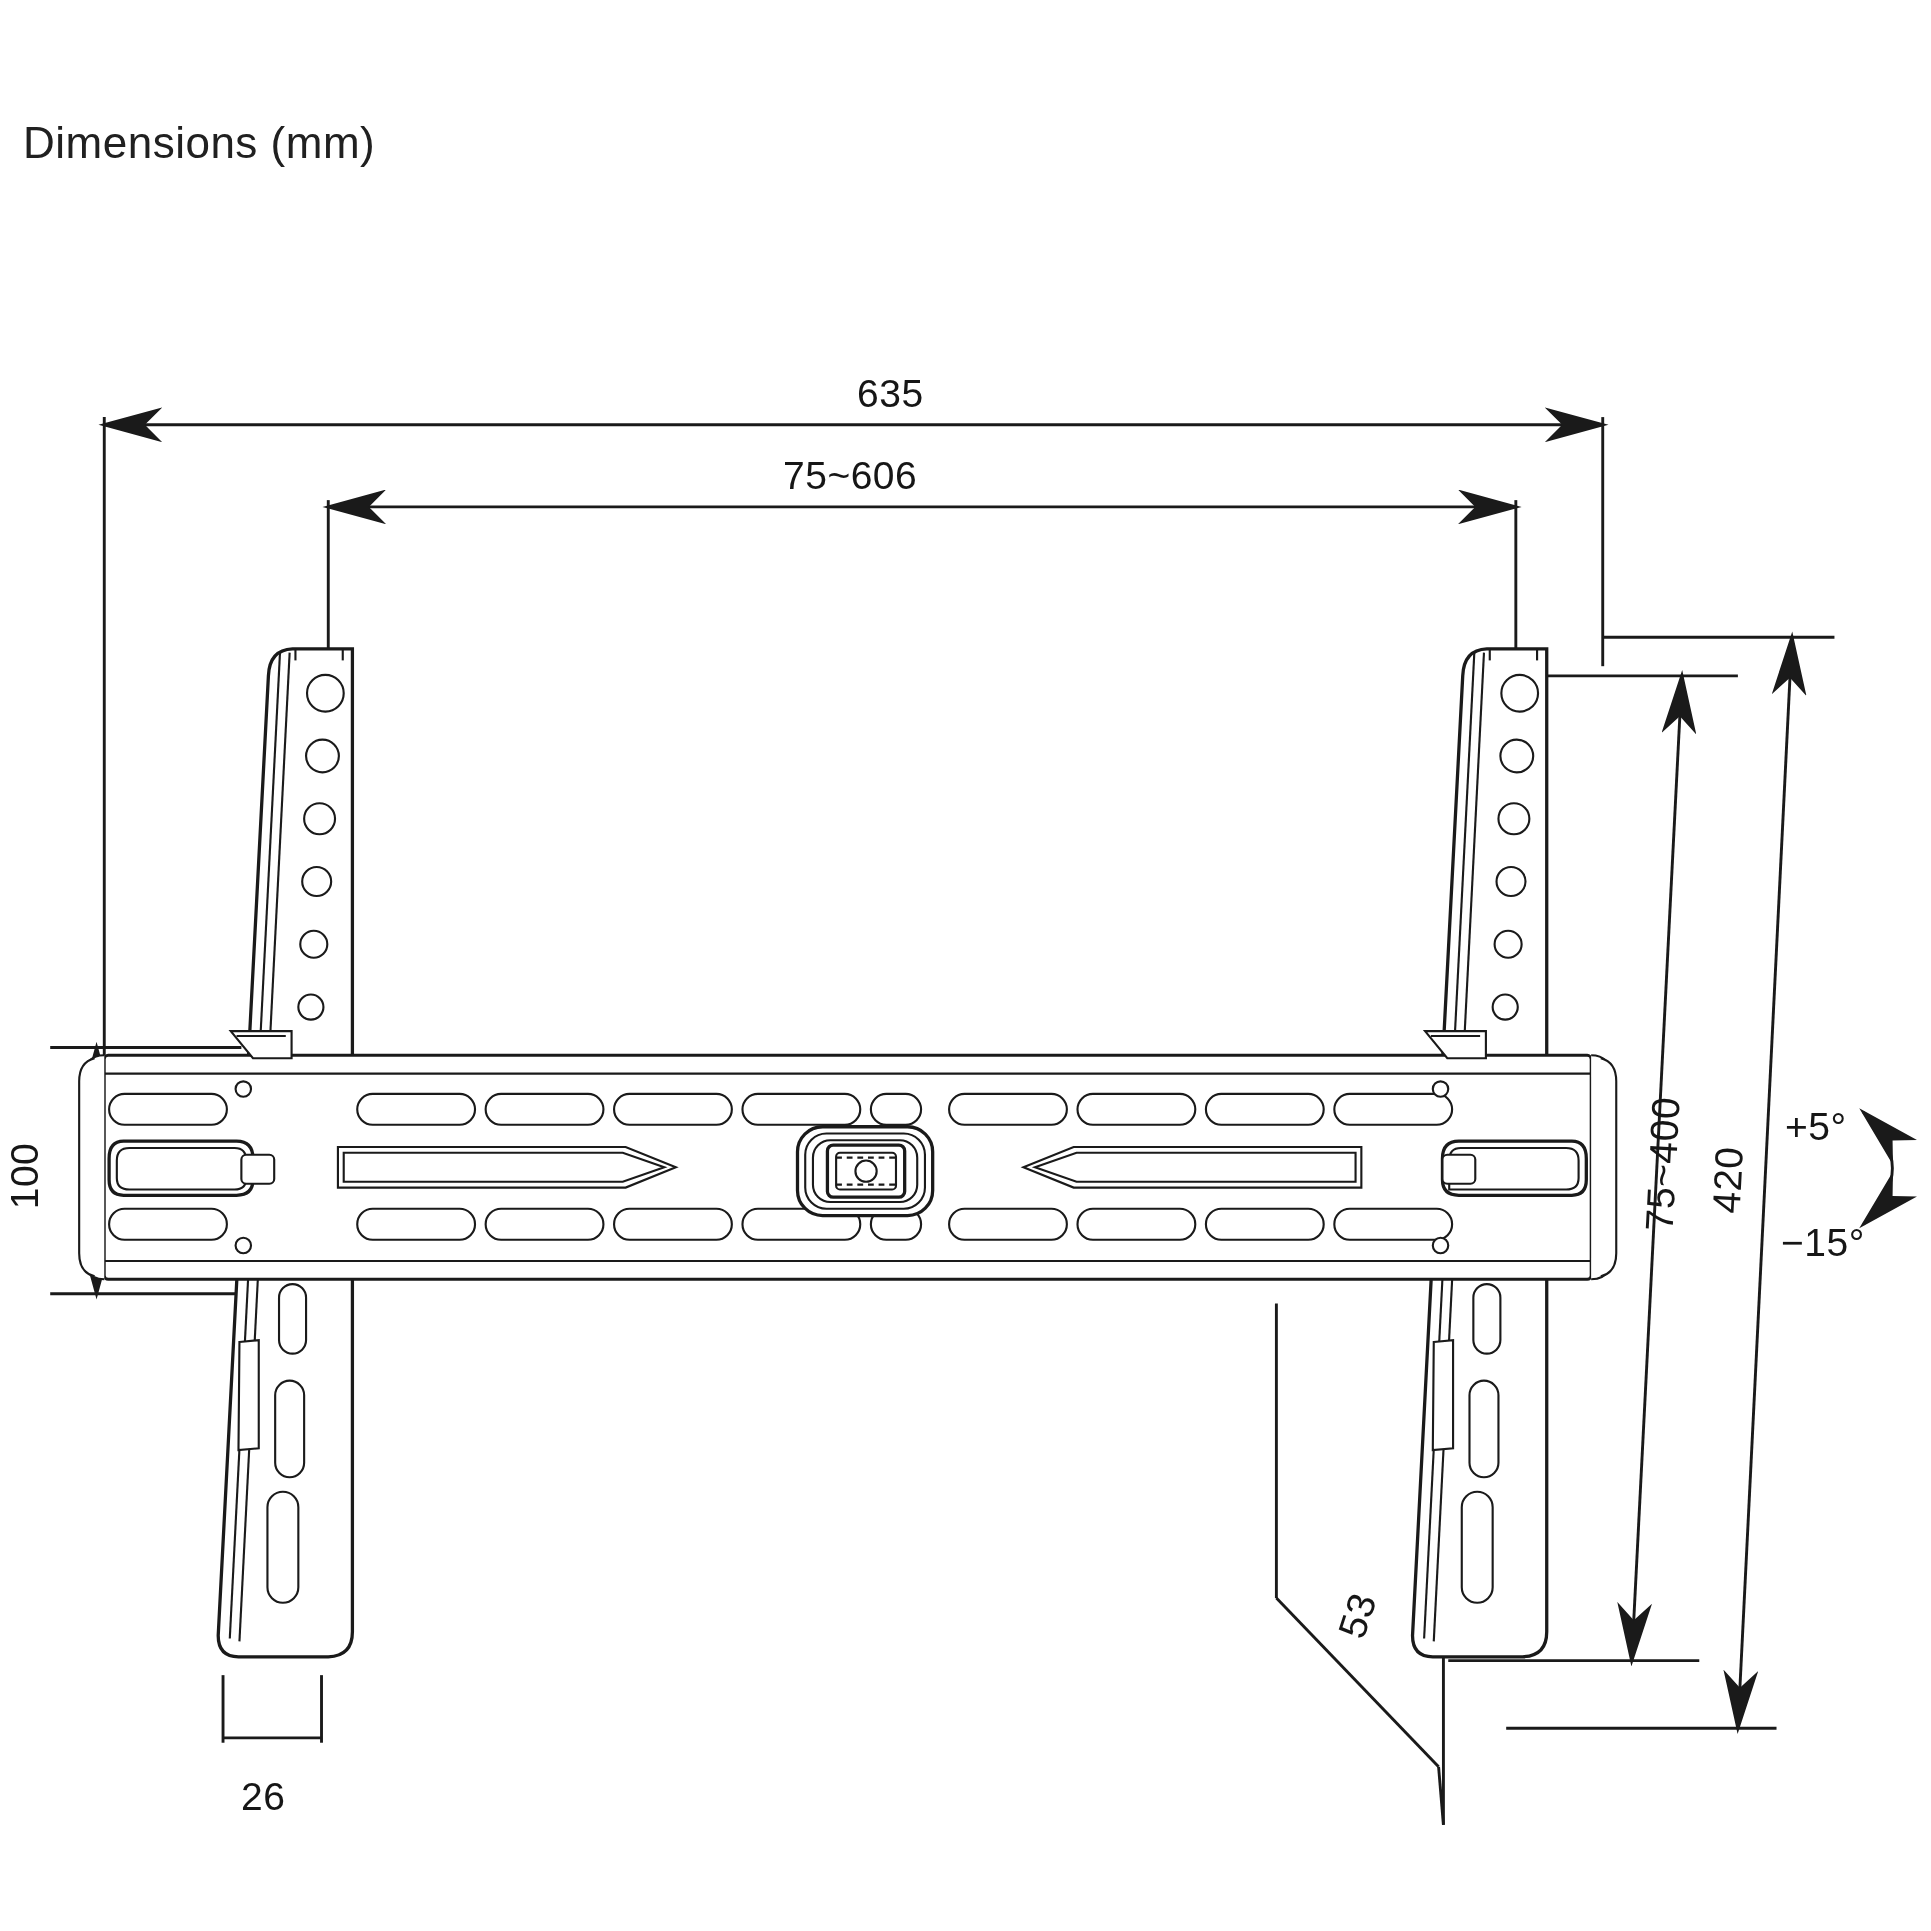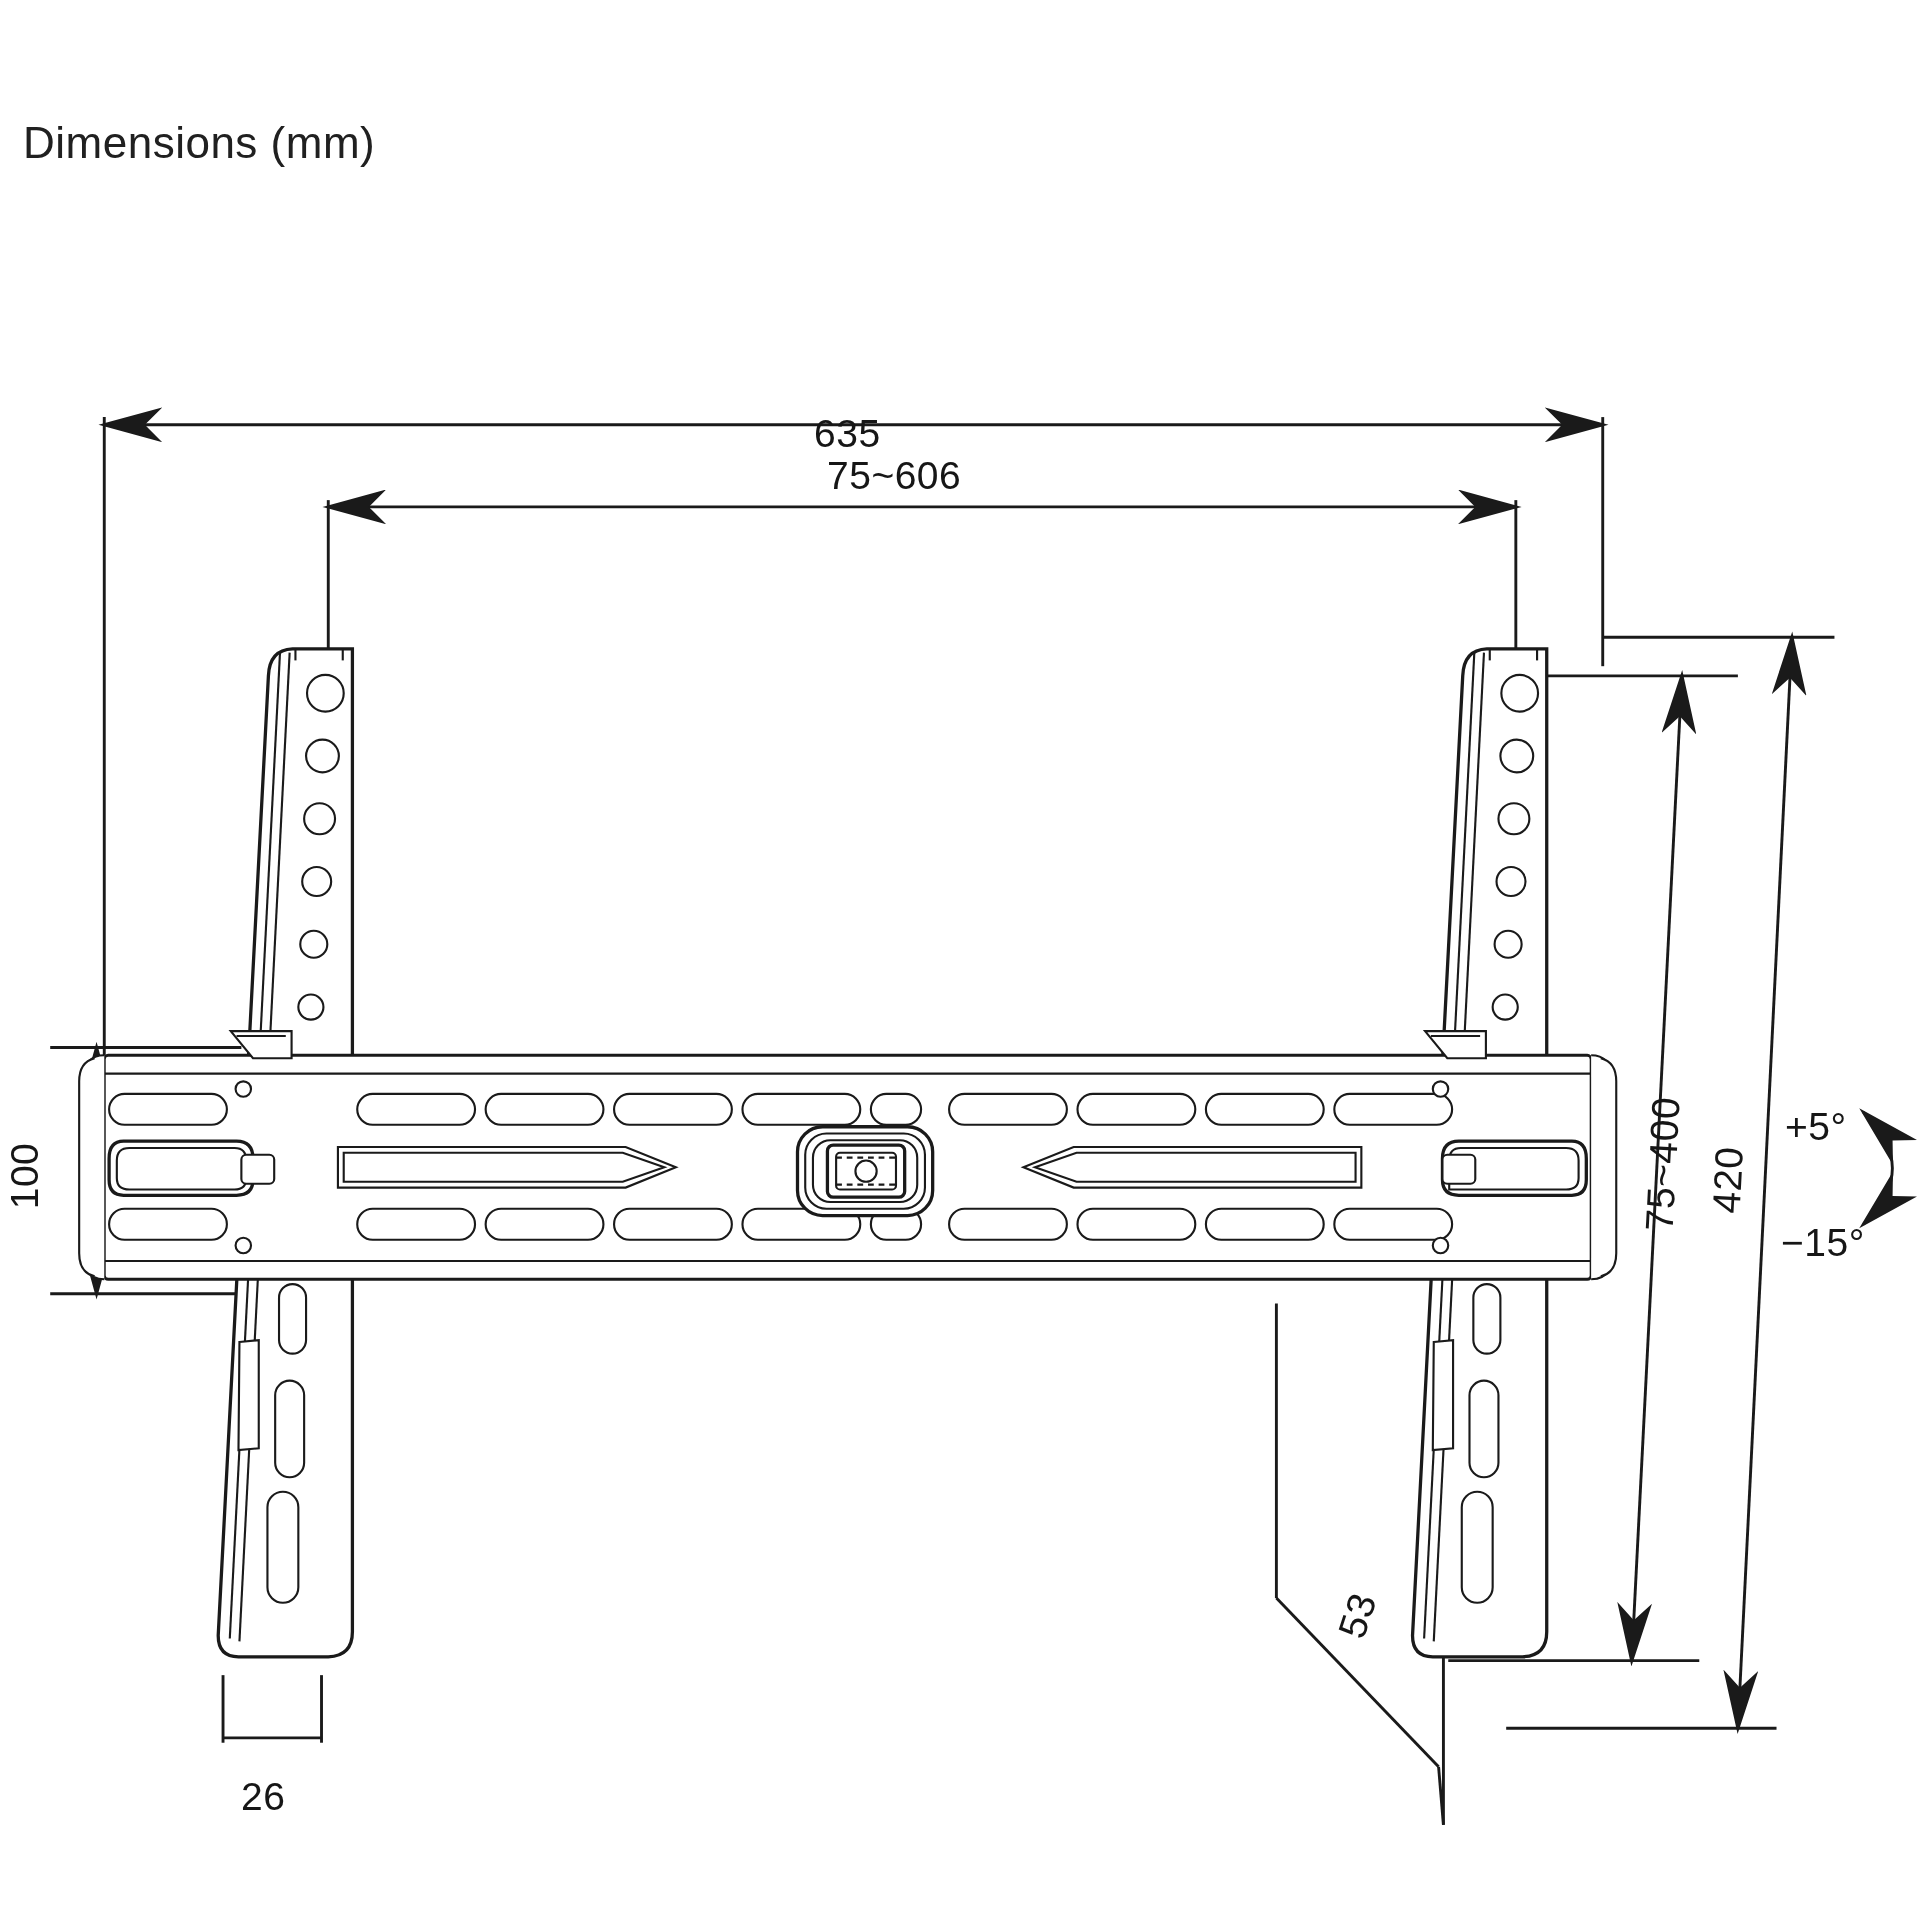--- a/index.html
+++ b/index.html
@@ -279,23 +279,23 @@
         <rect class="partthin" x="250" y="1196" width="34" height="30" rx="5"></rect>
         <circle class="partthin" cx="252" cy="1128" r="8"></circle>
         <circle class="partthin" cx="252" cy="1290" r="8"></circle>
         <rect class="partthin" x="1494" y="1196" width="34" height="30" rx="5"></rect>
         <circle class="partthin" cx="1492" cy="1128" r="8"></circle>
         <circle class="partthin" cx="1492" cy="1290" r="8"></circle>
       </g>
     </g>
   </svg>
 
-  <div class="dimlabel" style="left:814px; top:372px;margin-top:40px;">635</div>
-
-  <div class="dimlabel" style="left:827px; top:454px;">75~606</div>
+  <div class="dimlabel" style="left:857px; top:372px;">635</div>
+
+  <div class="dimlabel" style="left:783px; top:454px;">75~606</div>
 
   <div class="dimlabel vert" style="left:-7.7px; top:1154px; transform:rotate(-90deg);">100</div>
 
   <div class="dimlabel vert" style="left:1596px; top:1142px; transform:rotate(-87deg);">75~400</div>
 
   <div class="dimlabel vert" style="left:1695px; top:1158px; transform:rotate(-87deg);">420</div>
 
   <div class="dimlabel" style="left:241px; top:1775px;">26</div>
 
   <div class="dimlabel" style="left:1330px; top:1630px; transform:rotate(-72deg); transform-origin:0 0;">53</div>

